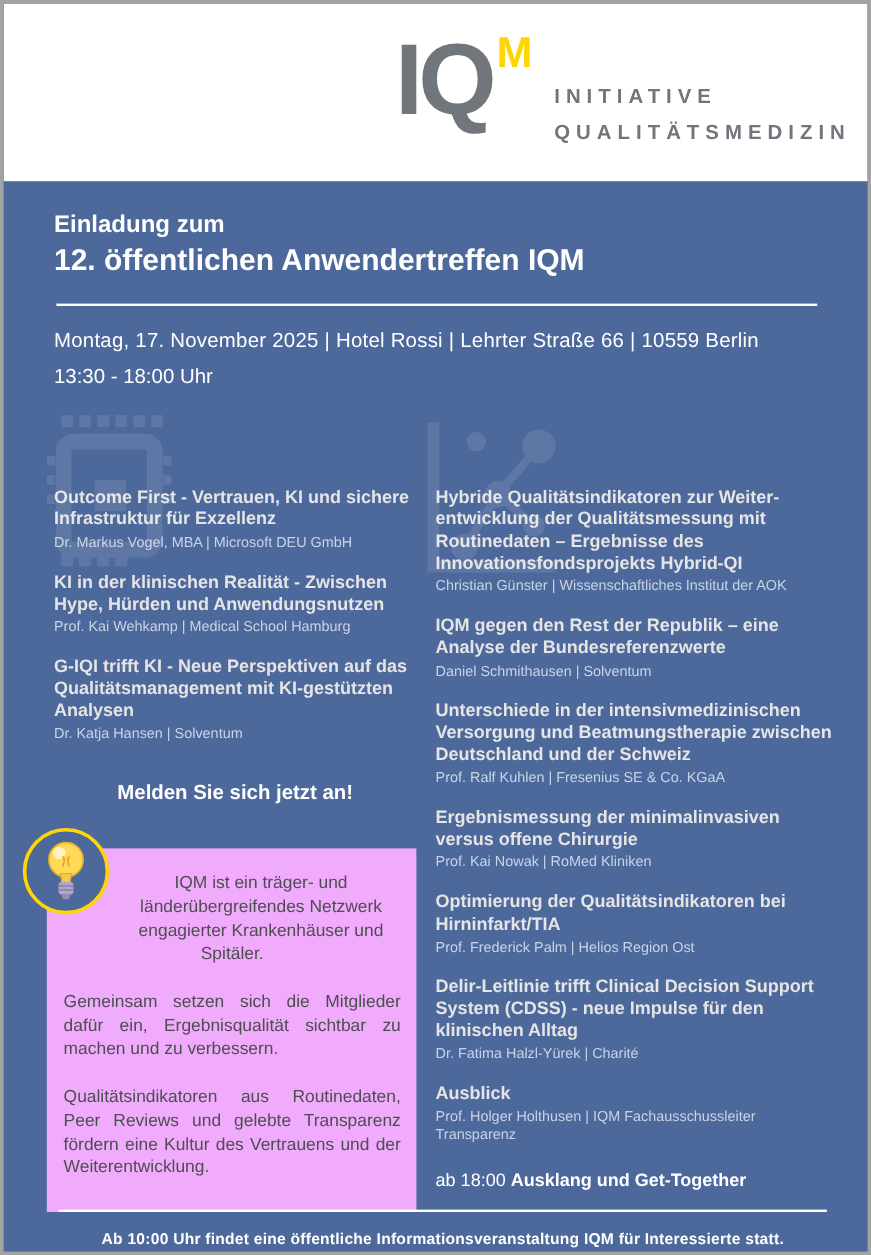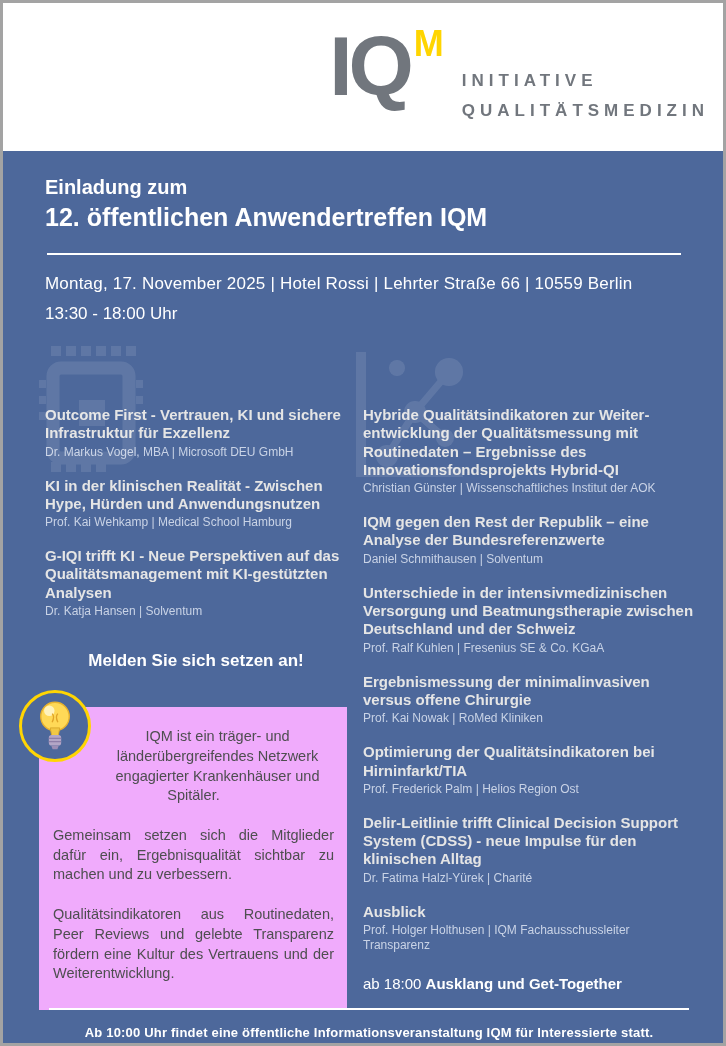--- a/index.html
+++ b/index.html
@@ -117,21 +117,21 @@
         </div>
         <div class="talk">
           <div class="talk-title">KI in der klinischen Realität - Zwischen Hype, Hürden und Anwendungsnutzen</div>
           <div class="talk-speaker">Prof. Kai Wehkamp | Medical School Hamburg</div>
         </div>
         <div class="talk">
           <div class="talk-title">G-IQI trifft KI - Neue Perspektiven auf das Qualitätsmanagement mit KI-gestützten Analysen</div>
           <div class="talk-speaker">Dr. Katja Hansen | Solventum</div>
         </div>
 
-        <div class="cta">Melden Sie sich setzen an!</div>
+        <div class="cta">Melden Sie sich jetzt an!</div>
 
         <div class="infobox">
           <div class="bulb-circle">
             <svg width="38" height="54" viewBox="0 0 40 56">
               <circle cx="20" cy="18" r="15" fill="#ffd957" stroke="#e8b22e" stroke-width="1.5"></circle>
               <circle cx="14" cy="12" r="5.5" fill="#fff3bd"></circle>
               <path d="M15 30 L25 30 L23.5 38 L16.5 38 Z" fill="#f2c844" stroke="#d9a92a" stroke-width="1"></path>
               <path d="M17 24 q3 -6 0 -9 M23 24 q-3 -6 0 -9" fill="none" stroke="#e0a428" stroke-width="1.4"></path>
               <rect x="13.5" y="37.5" width="13" height="11" rx="3" fill="#b3a6c6"></rect>
               <path d="M13.5 41 h13 M13.5 44.5 h13" stroke="#8d7ea8" stroke-width="1.4"></path>

